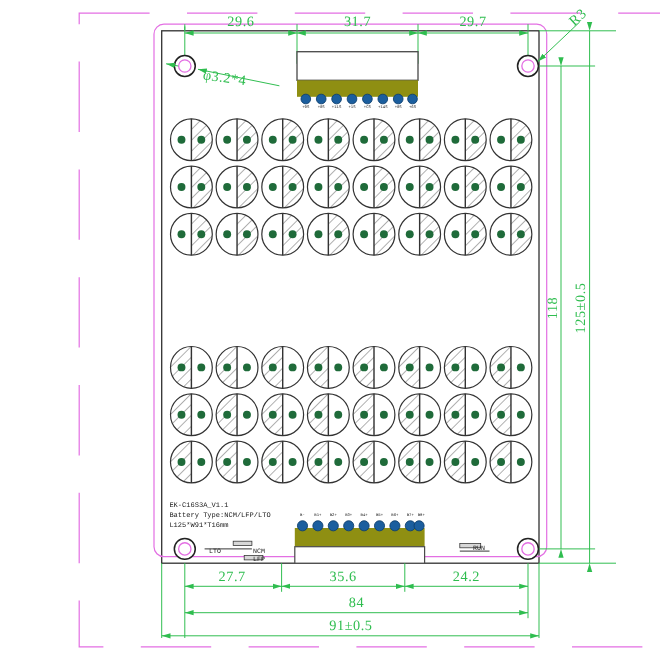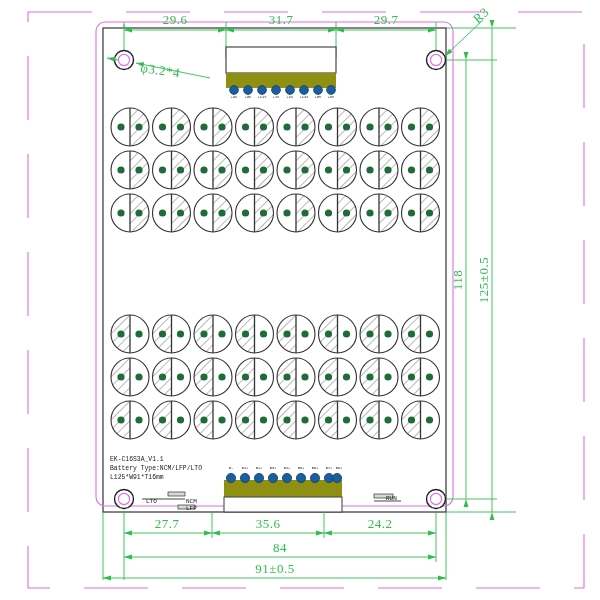--- a/index.html
+++ b/index.html
@@ -1,18 +1,18 @@
 <!DOCTYPE html>
 <html><head>
 <meta charset="utf-8">
 <style>
   html,body{margin:0;padding:0;background:#ffffff;}
   body{width:600px;height:600px;overflow:hidden;
        font-family:"Liberation Serif",serif;}
-  #stage{position:relative;width:524px;height:600px;}
+  #stage{position:relative;width:524px;height:600px;padding-left:44px;}
   svg{display:block;}
   .dimtxt{fill:#2fbd4f;font-family:"Liberation Serif",serif;font-size:13px;letter-spacing:.5px;}
   .silktxt{fill:#1a1a1a;font-family:"Liberation Mono",monospace;font-size:6.4px;}
   .pintxt{fill:#1a1a1a;font-family:"Liberation Mono",monospace;font-size:3.6px;}
   .jmptxt{fill:#1a1a1a;font-family:"Liberation Mono",monospace;font-size:6px;}
 </style>
 </head>
 <body>
 
 <div id="stage">

